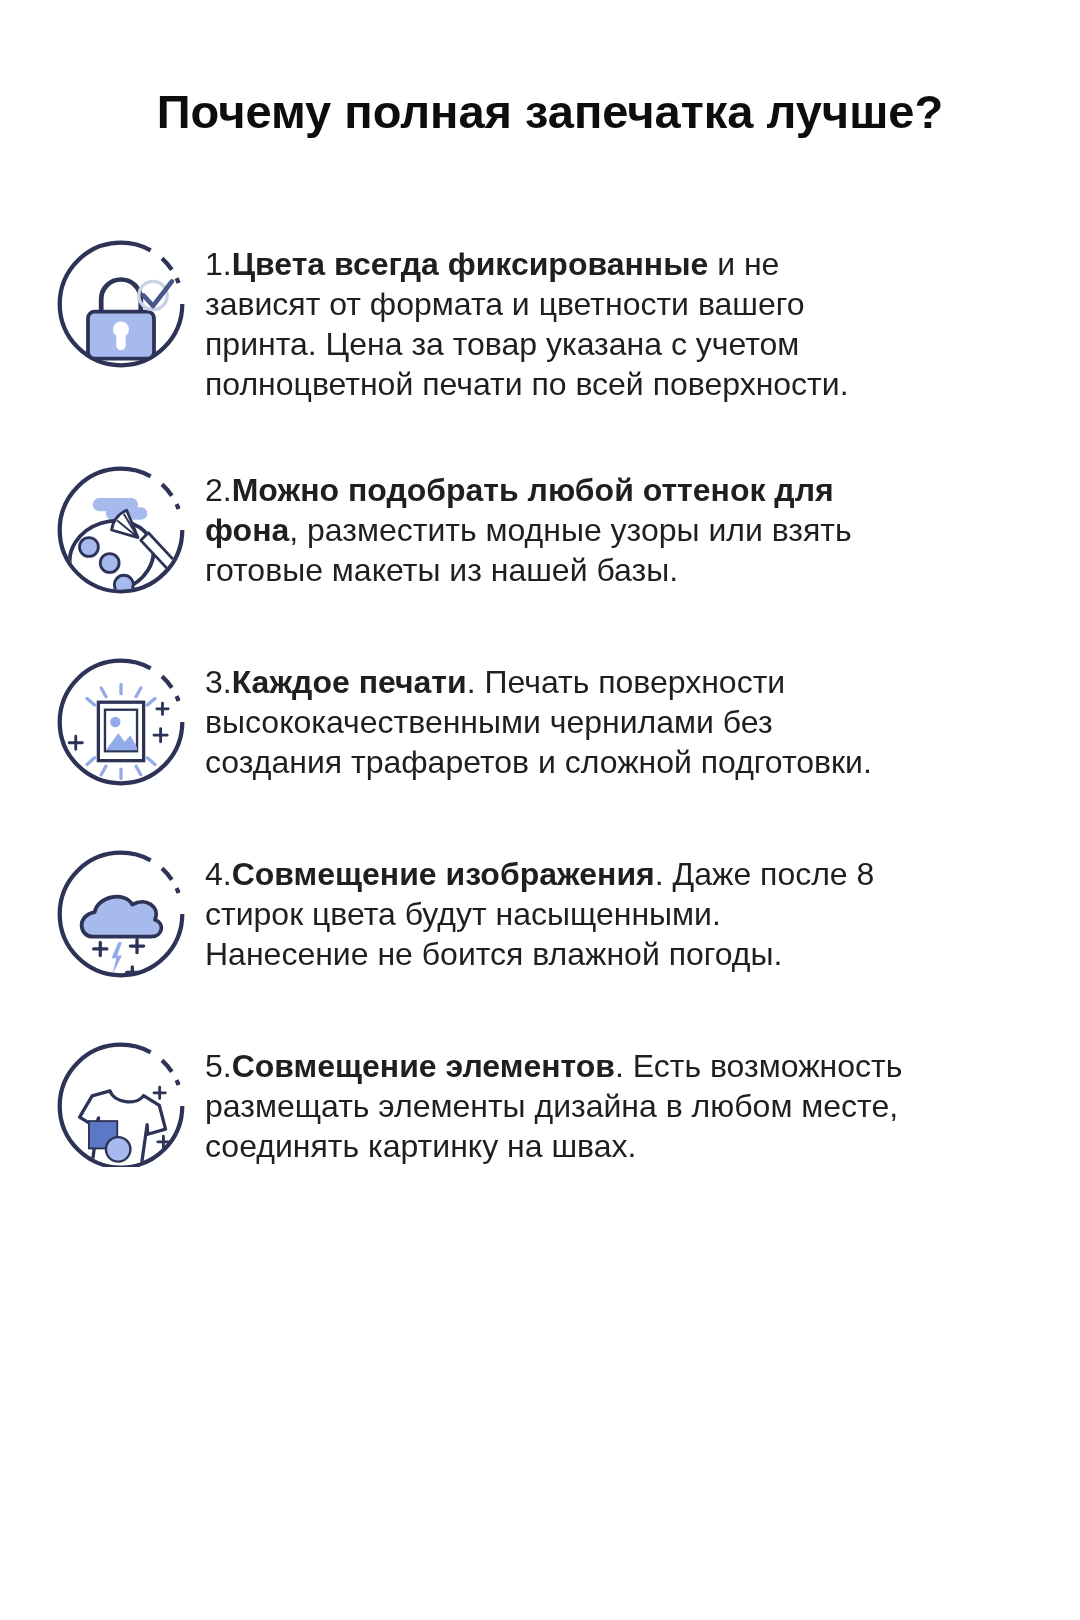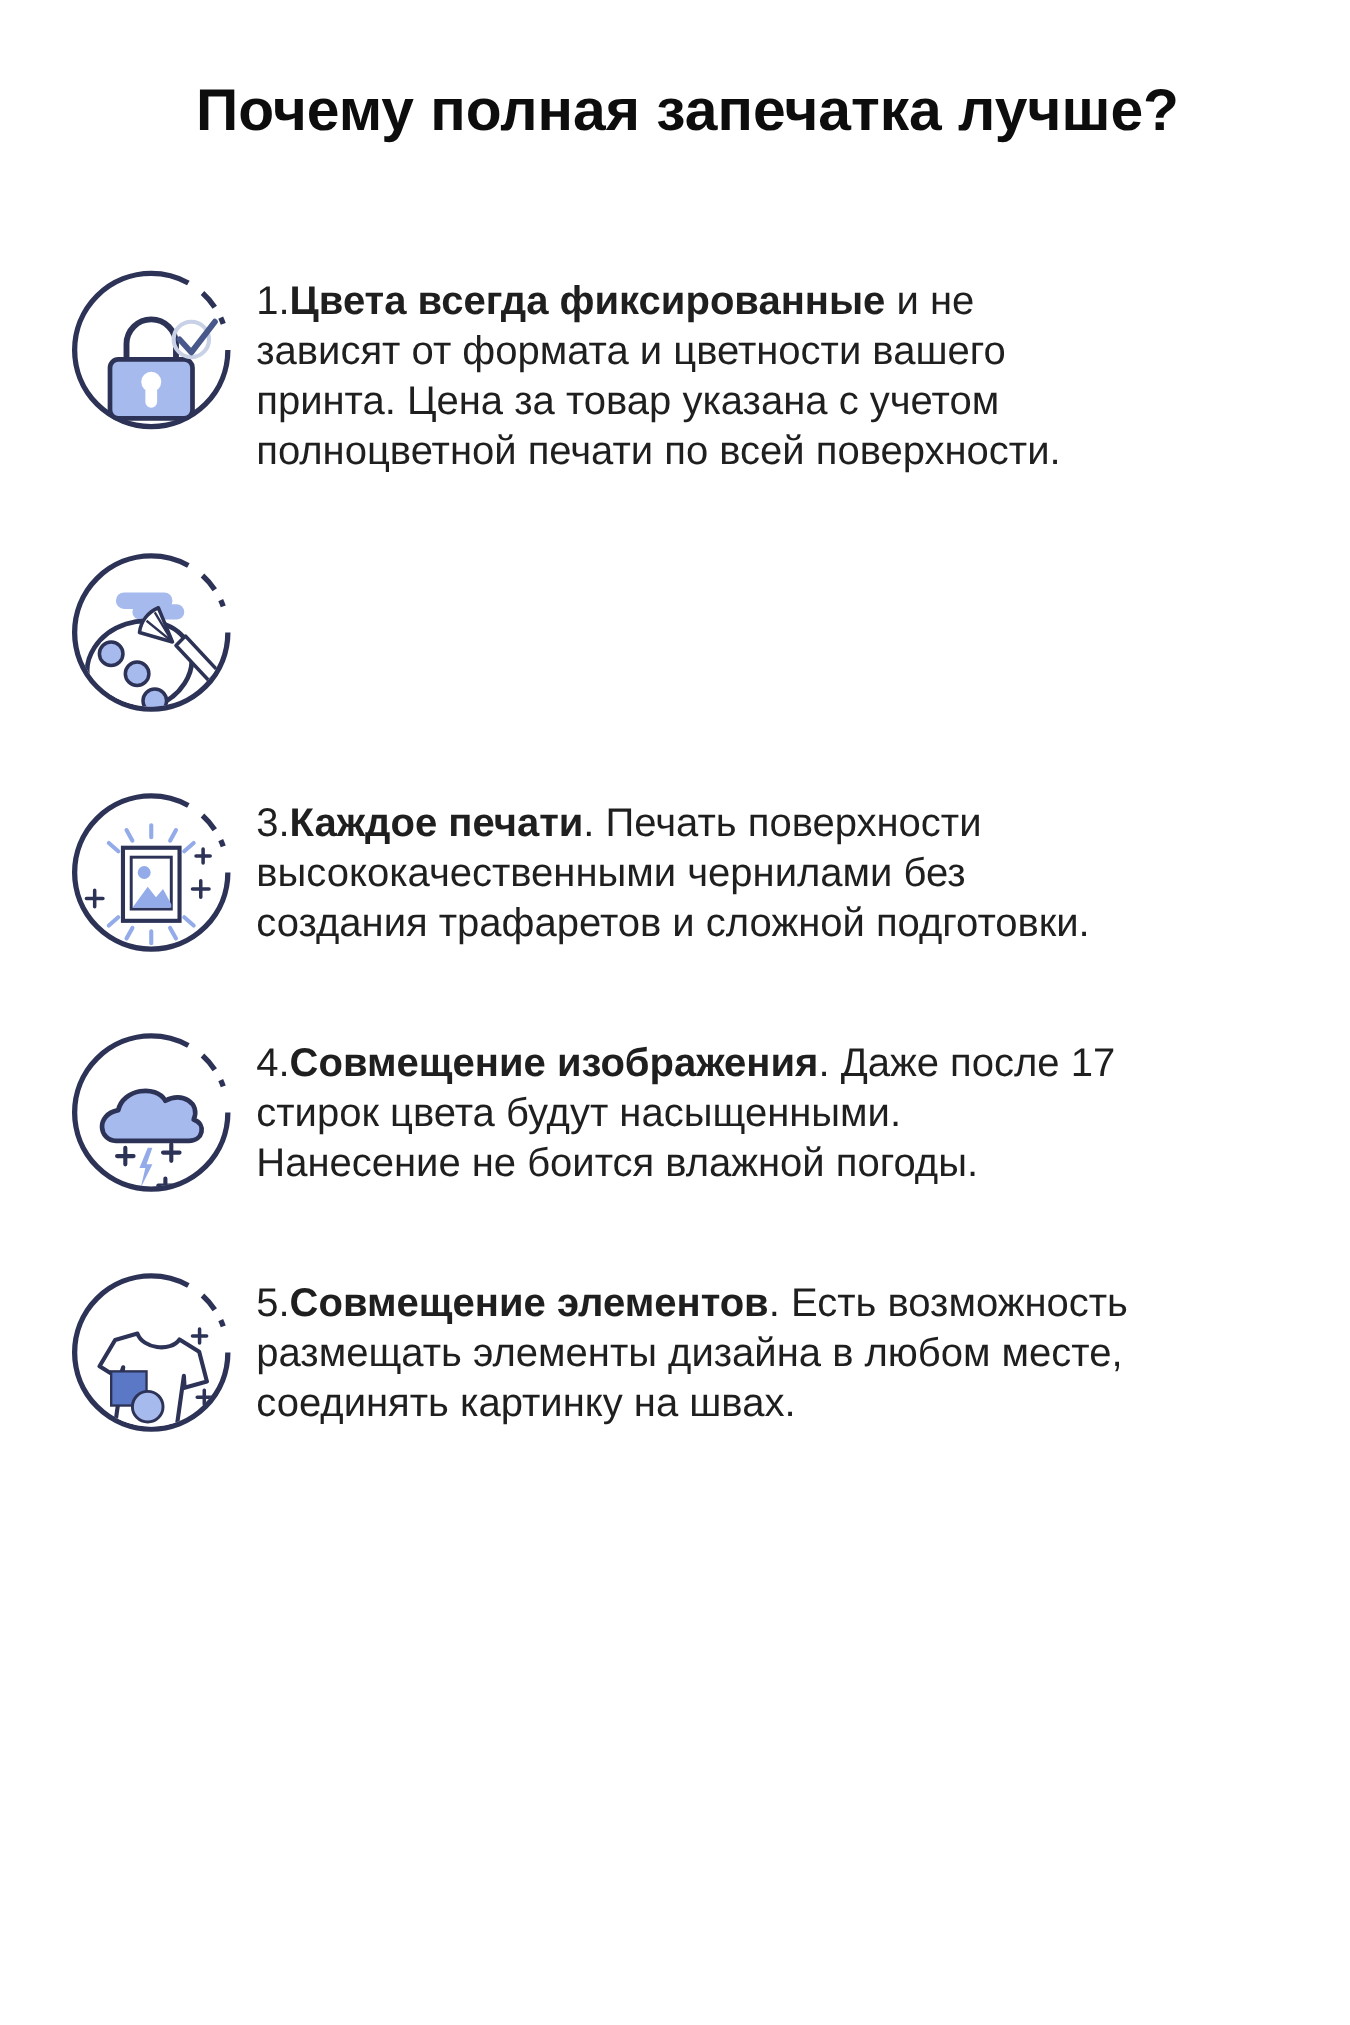--- a/index.html
+++ b/index.html
@@ -1,17 +1,17 @@
 <!DOCTYPE html>
 <html><head>
 <meta charset="utf-8">
 <style>
   html,body{margin:0;padding:0;background:#fff;}
   body{font-family:"Liberation Sans","DejaVu Sans",sans-serif;color:#1f1f1f;}
-  .page{width:1080px;height:1167px;box-sizing:border-box;padding:60px 35px 0 55px;overflow:hidden;background:#fff;}
+  .page{width:1080px;height:1167px;box-sizing:border-box;padding:84px 35px 0 55px;overflow:hidden;background:#fff;}
   .title{margin:0;font-size:47px;line-height:56px;font-weight:700;text-align:center;color:#0d0d0d;}
   .items{margin-top:104px;display:flex;flex-direction:column;}
   .item{display:flex;align-items:flex-start;margin-bottom:66px;}
   .icon{flex:0 0 132px;width:132px;height:132px;margin-right:18px;margin-top:-6px;}
   .icon svg{width:132px;height:132px;display:block;}
   .text{font-size:32px;line-height:40px;white-space:pre-line;max-width:810px;color:#1f1f1f;}
   .text b{font-weight:700;}
 </style>
 </head>
 <body>
@@ -53,20 +53,23 @@
             <ellipse cx="60" cy="98" rx="45" ry="37" fill="#fff" stroke="#2d3356" stroke-width="4" transform="rotate(-18 60 98)"></ellipse>
             <circle cx="36" cy="88" r="10" fill="#a7baee" stroke="#2d3356" stroke-width="3"></circle>
             <circle cx="58" cy="105" r="10" fill="#a7baee" stroke="#2d3356" stroke-width="3"></circle>
             <circle cx="73" cy="128" r="10" fill="#a7baee" stroke="#2d3356" stroke-width="3"></circle>
             <polygon points="91,81 99,73 127,103 119,111" fill="#fff" stroke="#2d3356" stroke-width="3" stroke-linejoin="round"></polygon>
             <path d="M88 78 L60 70 A26 26 0 0 1 76 49 Z" fill="#fff" stroke="#2d3356" stroke-width="3" stroke-linejoin="round"></path>
             <path d="M88 78 L66 60 M88 78 L73 53" stroke="#2d3356" stroke-width="2"></path>
           </g>
         </svg>
       </span>
+      <div class="text"><span>2.</span><b>Можно подобрать любой оттенок для
+фона</b><span>, разместить модные узоры или взять
+готовые макеты из нашей базы.</span></div>
     </div>
 
     <div class="item">
       <span class="icon">
         <svg viewBox="0 0 140 140">
           <circle cx="70" cy="70" r="65" fill="#fff" stroke="#2d3356" stroke-width="4.5" pathLength="360" stroke-dasharray="299 13 14 9 5 20"></circle>
           <path d="M70 40 V30 M54 43 L49 34 M86 43 L91 34 M42 52 L34 45 M98 52 L106 45 M70 120 V130 M54 117 L49 126 M86 117 L91 126 M42 108 L34 115 M98 108 L106 115" stroke="#94abe9" stroke-width="3.5" stroke-linecap="round"></path>
           <rect x="46" y="49" width="48" height="62" fill="#fff" stroke="#2d3356" stroke-width="3.5"></rect>
           <rect x="53" y="57" width="34" height="44" fill="#fff" stroke="#2d3356" stroke-width="2.5"></rect>
           <circle cx="64" cy="70" r="5.5" fill="#94abe9"></circle>
@@ -86,21 +89,21 @@
               <circle cx="70" cy="70" r="63"></circle>
             </clipPath>
           <circle cx="70" cy="70" r="65" fill="#fff" stroke="#2d3356" stroke-width="4.5" pathLength="360" stroke-dasharray="299 13 14 9 5 20"></circle>
           <g clip-path="url(#c4)">
             <path d="M40 94 C26 94 22 72 42 68 C46 50 74 46 82 60 C96 52 112 62 106 76 C117 80 114 94 102 94 Z" fill="#a7baee" stroke="#2d3356" stroke-width="4" stroke-linejoin="round"></path>
             <path d="M41 107 h14 M48 100 v14 M80 104 h14 M87 97 v14 M76 132 h12 M82 126 v12" stroke="#2d3356" stroke-width="3.5" stroke-linecap="round"></path>
             <polygon points="67,100 60,117 65,117 61,134 71,114 66,114 71,100" fill="#94abe9"></polygon>
           </g>
         </svg>
       </span>
-      <div class="text"><span>4.</span><b>Совмещение изображения</b><span>. Даже после 17
+      <div class="text"><span>4.</span><b>Совмещение изображения</b><span>. Даже после 8
 стирок цвета будут насыщенными.
 Нанесение не боится влажной погоды.</span></div>
     </div>
 
     <div class="item">
       <span class="icon">
         <svg viewBox="0 0 140 140">
           <clipPath id="c5">
               <circle cx="70" cy="70" r="63"></circle>
             </clipPath>

